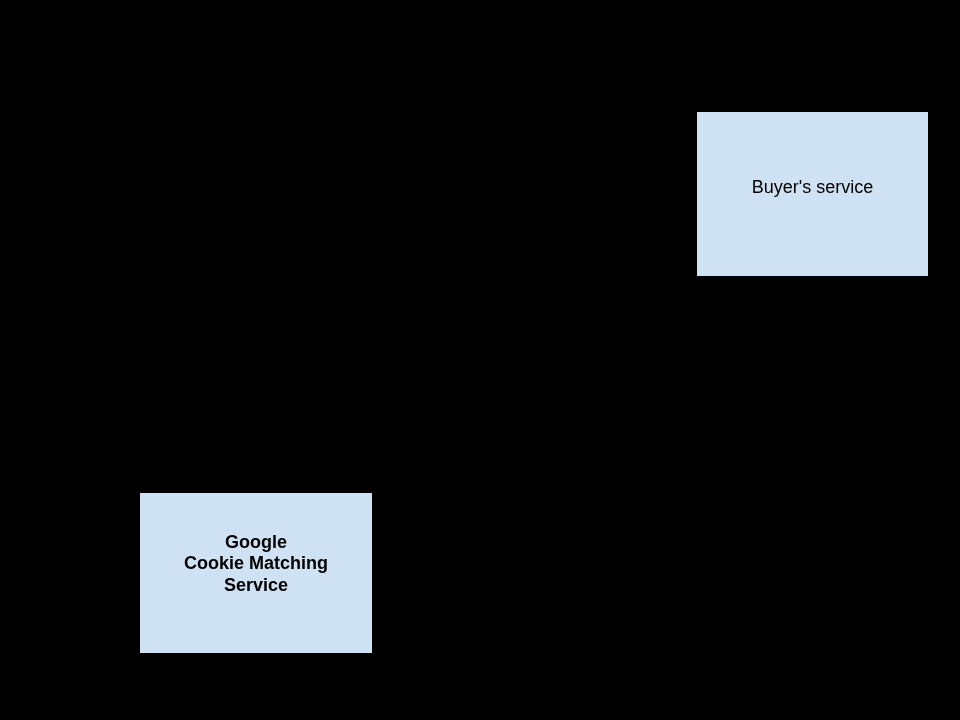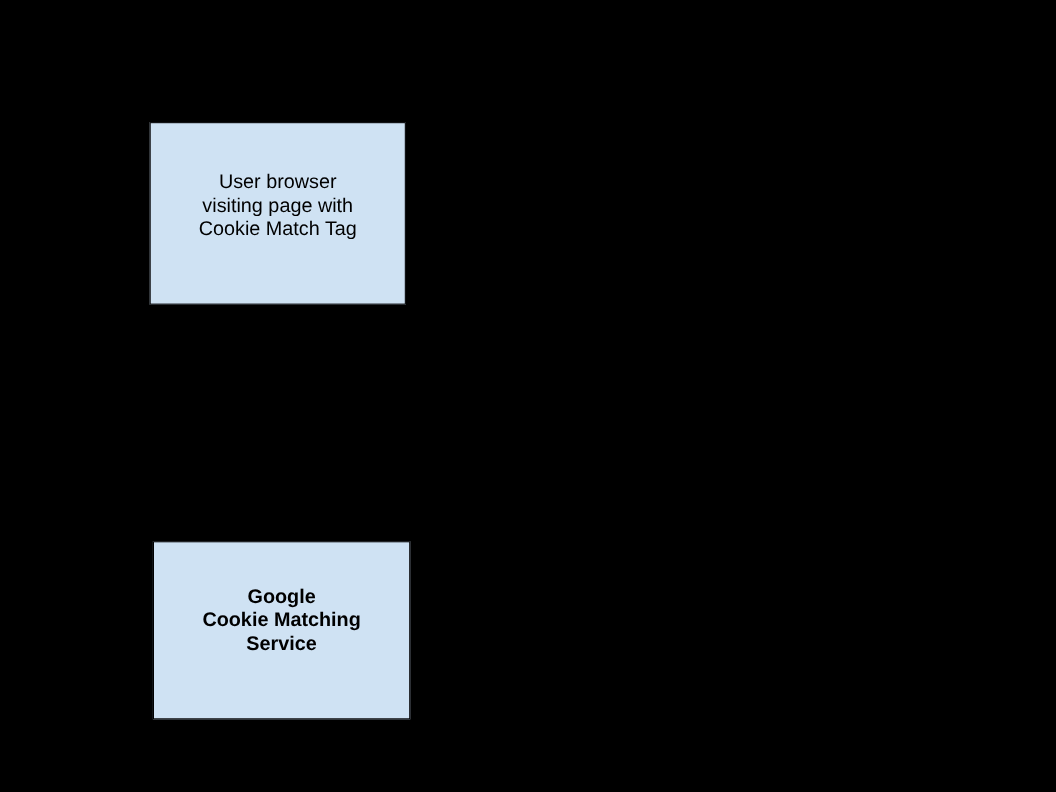--- a/index.html
+++ b/index.html
@@ -55,26 +55,24 @@
     height: 162px;
     padding-bottom: 18px;
     font-weight: bold;
   }
 </style>
 </head>
 <body>
 
 <div class="canvas">
 
-  <div class="node node-user">
-    <span class="node-label">User browser
-visiting page with
-Cookie Match Tag</span>
+
+  <div class="node node-buyer">
+    <span class="node-label">Buyer's service</span>
   </div>
-
 
   <div class="node node-google">
     <span class="node-label">Google
 Cookie Matching
 Service</span>
   </div>
 
 </div>
 
 </body></html>

